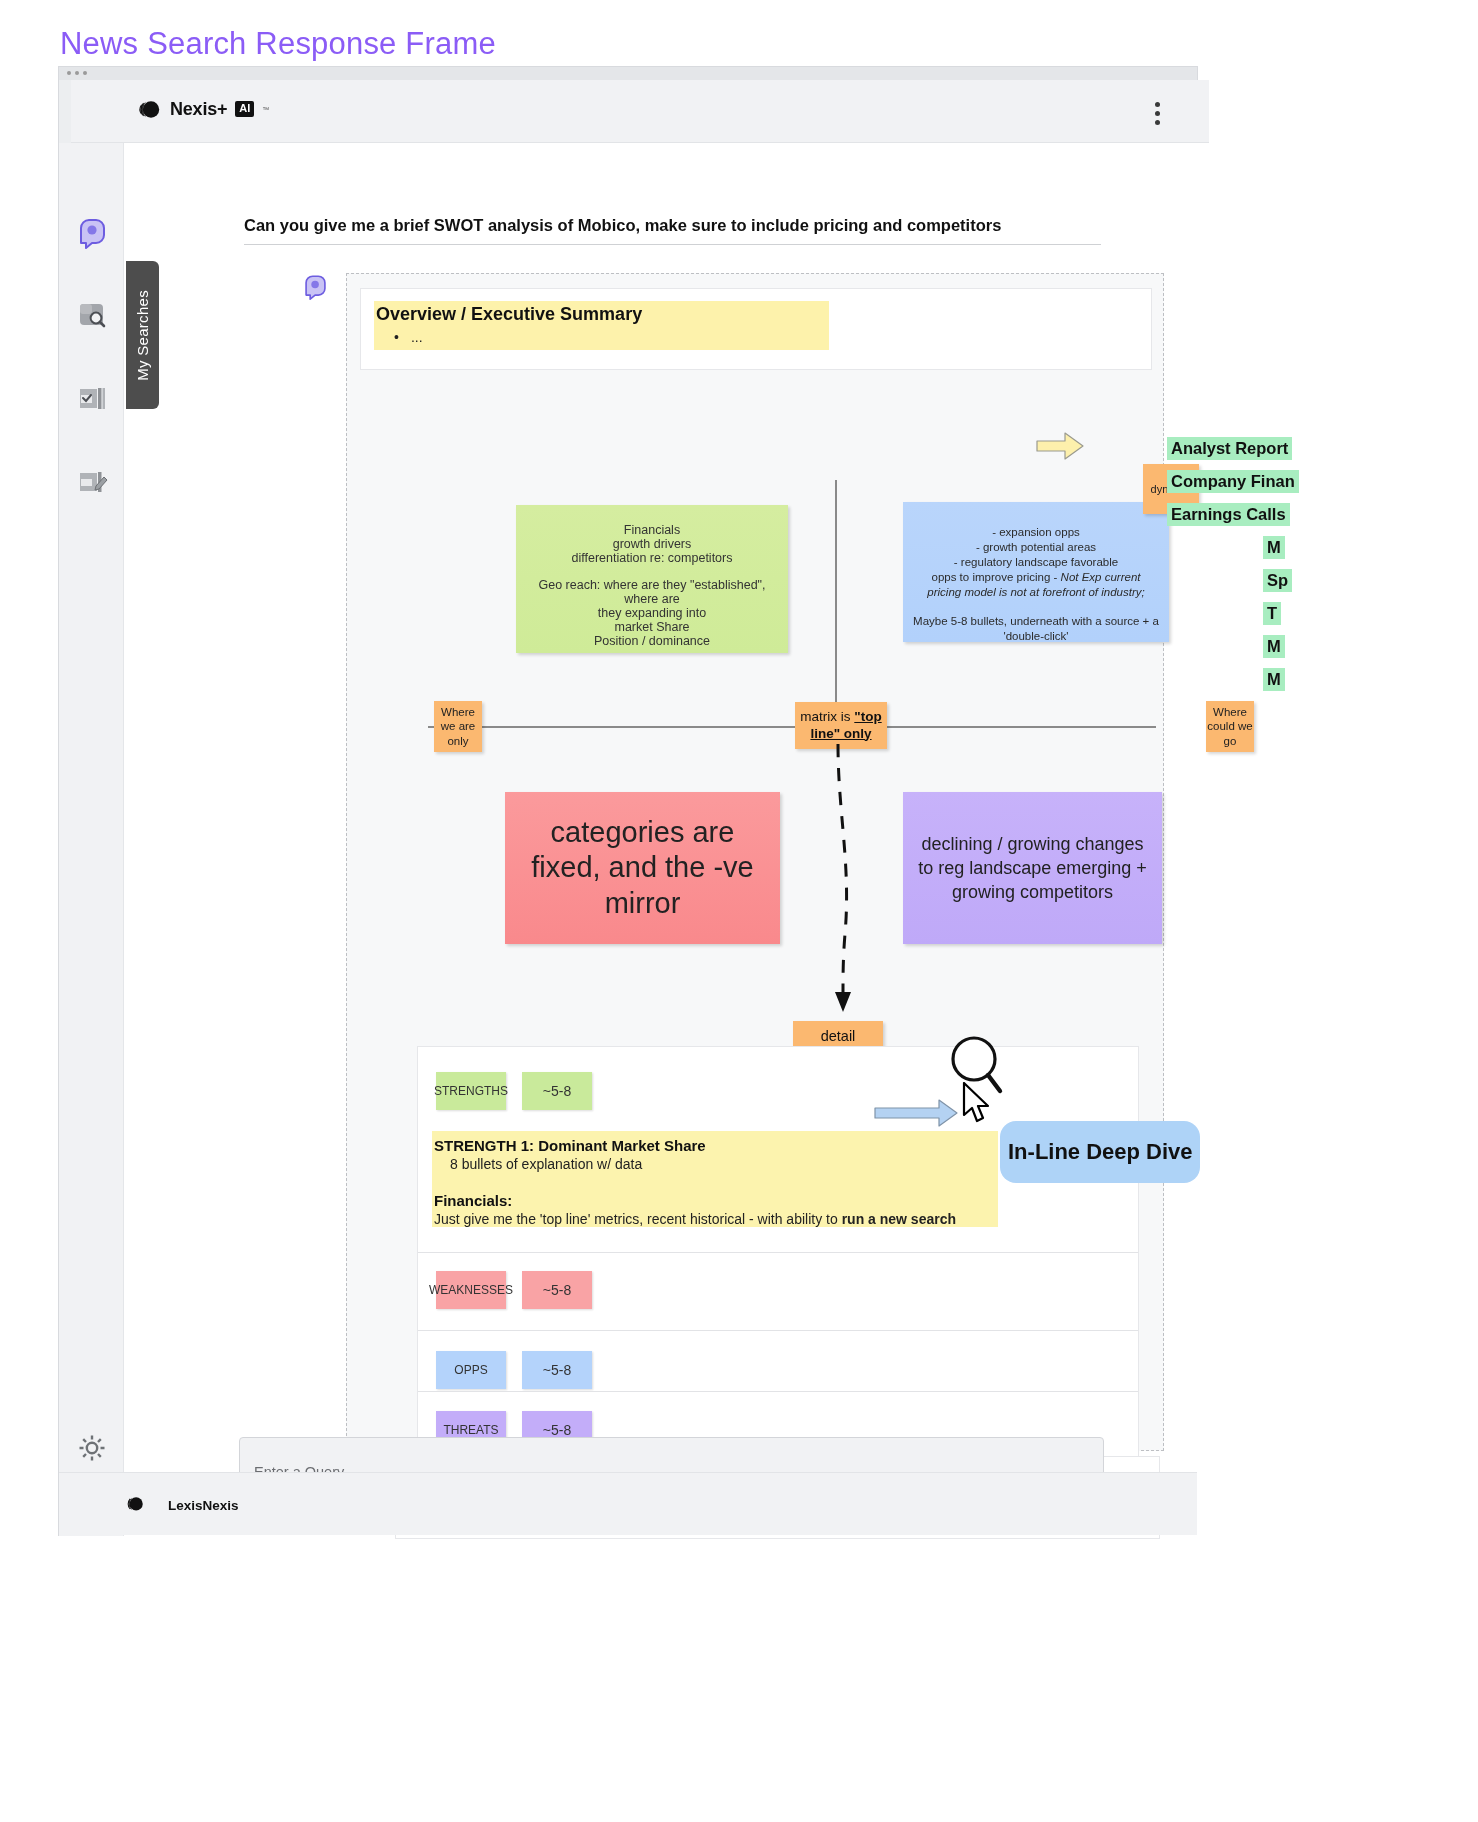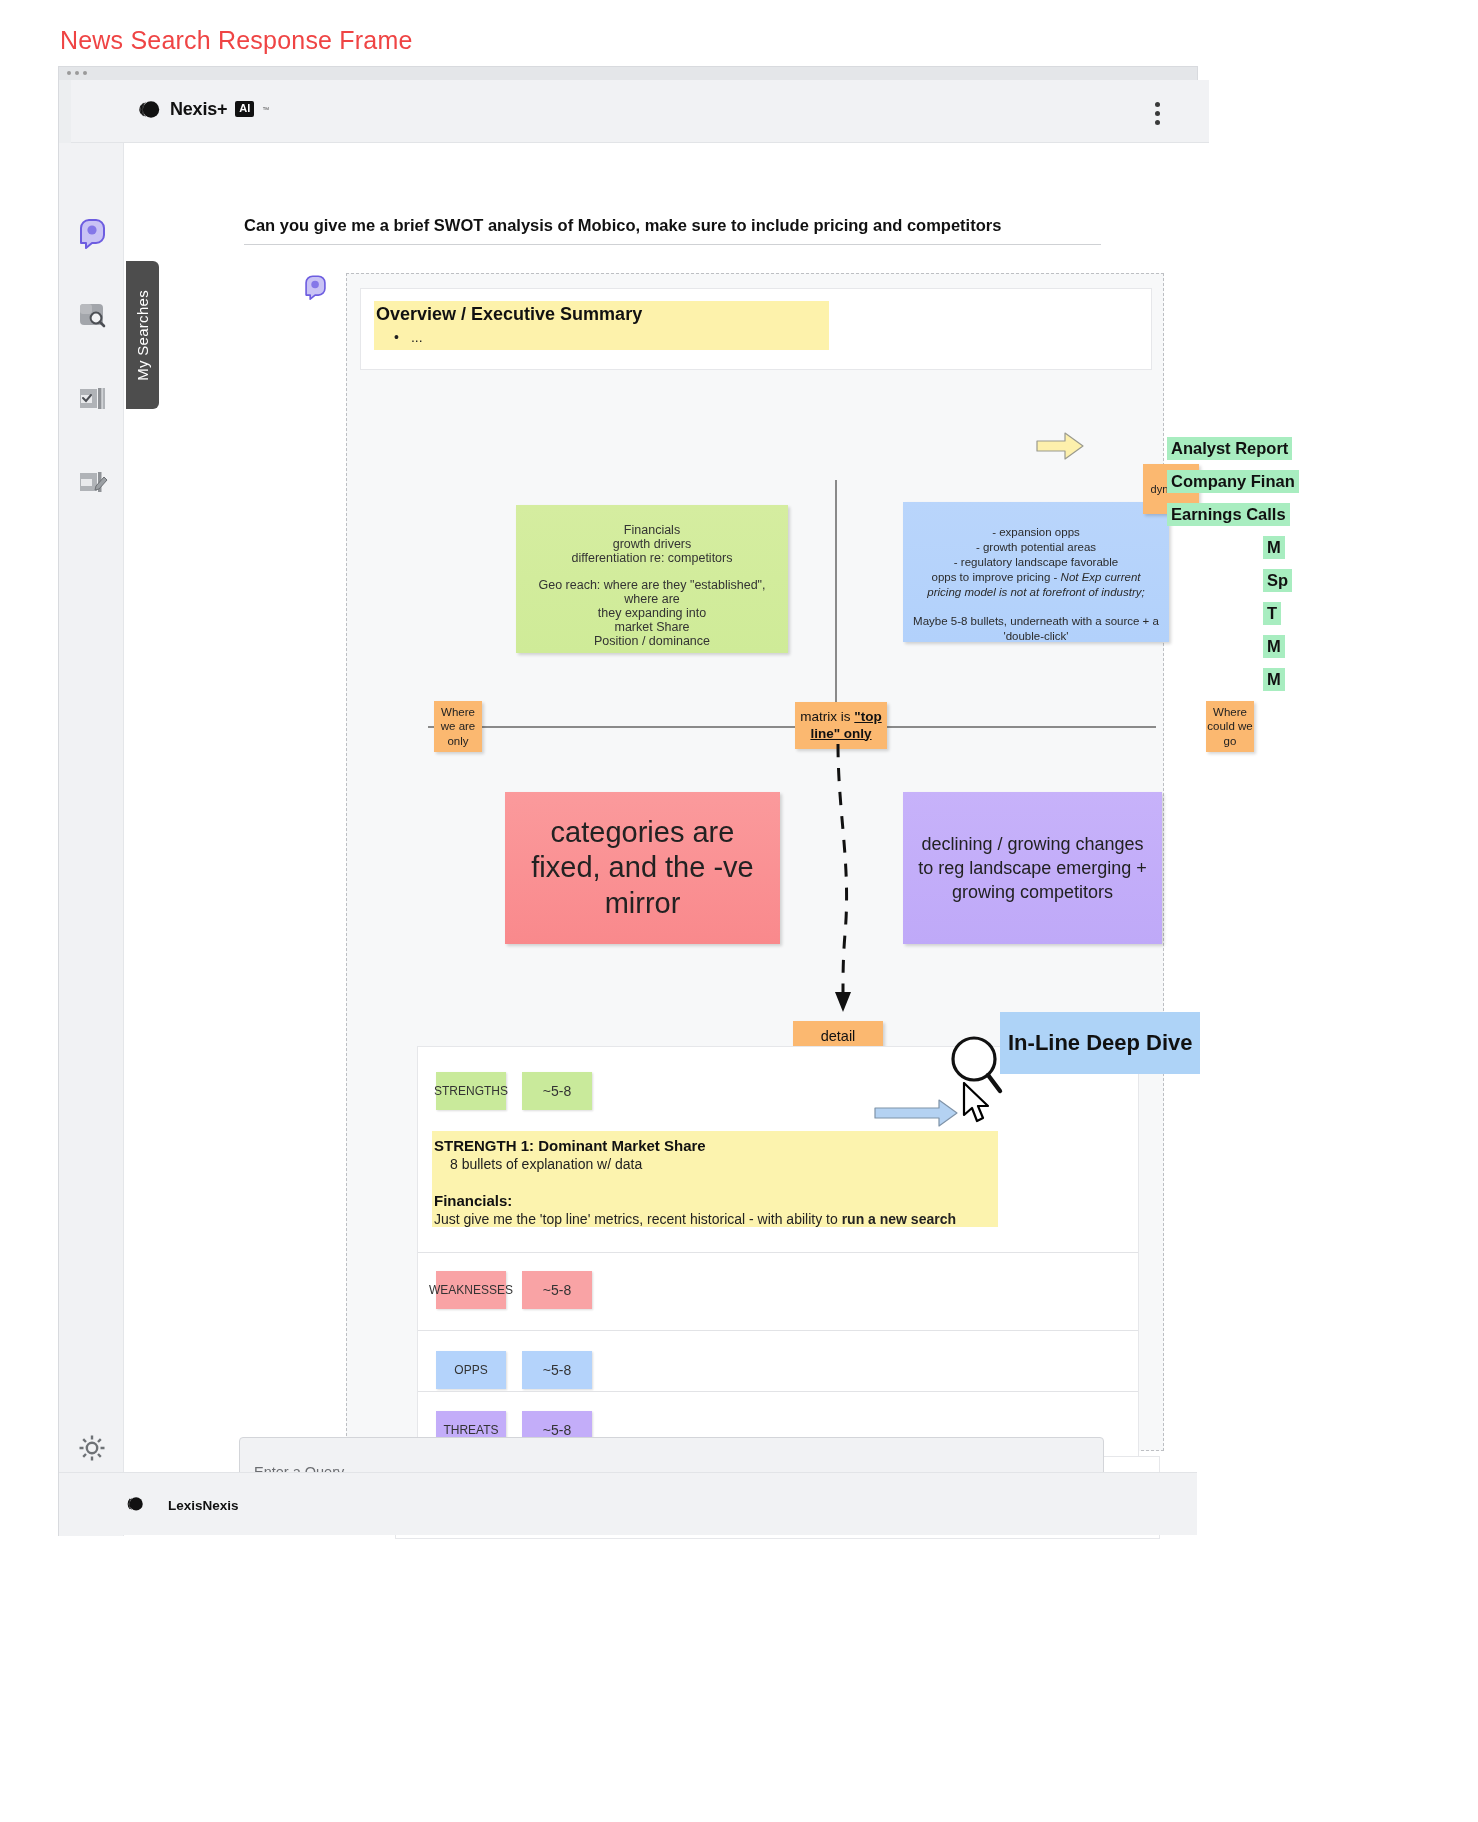--- a/index.html
+++ b/index.html
@@ -9,21 +9,21 @@
     background:#ffffff;
     font-family:"Liberation Sans", sans-serif;
     color:#222;
     position:relative;
     overflow:hidden;
   }
 
   
   #page-title {
     position:absolute; left:60px; top:26px;
-    font-size:25px; color:#ef4444; font-weight:400;
+    font-size:31px; color:#8b5cf6; font-weight:400;
     letter-spacing:0.2px;
   }
 
   
   #window {
     position:absolute; left:58px; top:66px;
     width:1140px; height:1470px;
     background:#eceef0;
     border:1px solid #d8dade;
   }
@@ -245,23 +245,23 @@
   }
   #src-list .indent { margin-left:96px; }
 
   
   #y-arrow { position:absolute; left:1036px; top:432px; width:48px; height:28px; }
   
   #b-arrow { position:absolute; left:874px; top:1099px; width:84px; height:28px; }
 
   
   #deep-dive {
-    position:absolute; left:1000px; top:1012px;
+    position:absolute; left:1000px; top:1121px;
     width:200px; height:62px; background:#aed3f7;
-    display:flex; align-items:center;
+    display:flex; align-items:center;border-radius:16px;
   }
   #deep-dive span {
     font-size:22px; font-weight:bold; color:#111; padding-left:8px; line-height:1.12;
   }
   #magnifier { position:absolute; left:950px; top:1035px; width:56px; height:62px; }
   #cursor { position:absolute; left:962px; top:1082px; width:32px; height:44px; }
 </style>
 </head>
 <body>
 

